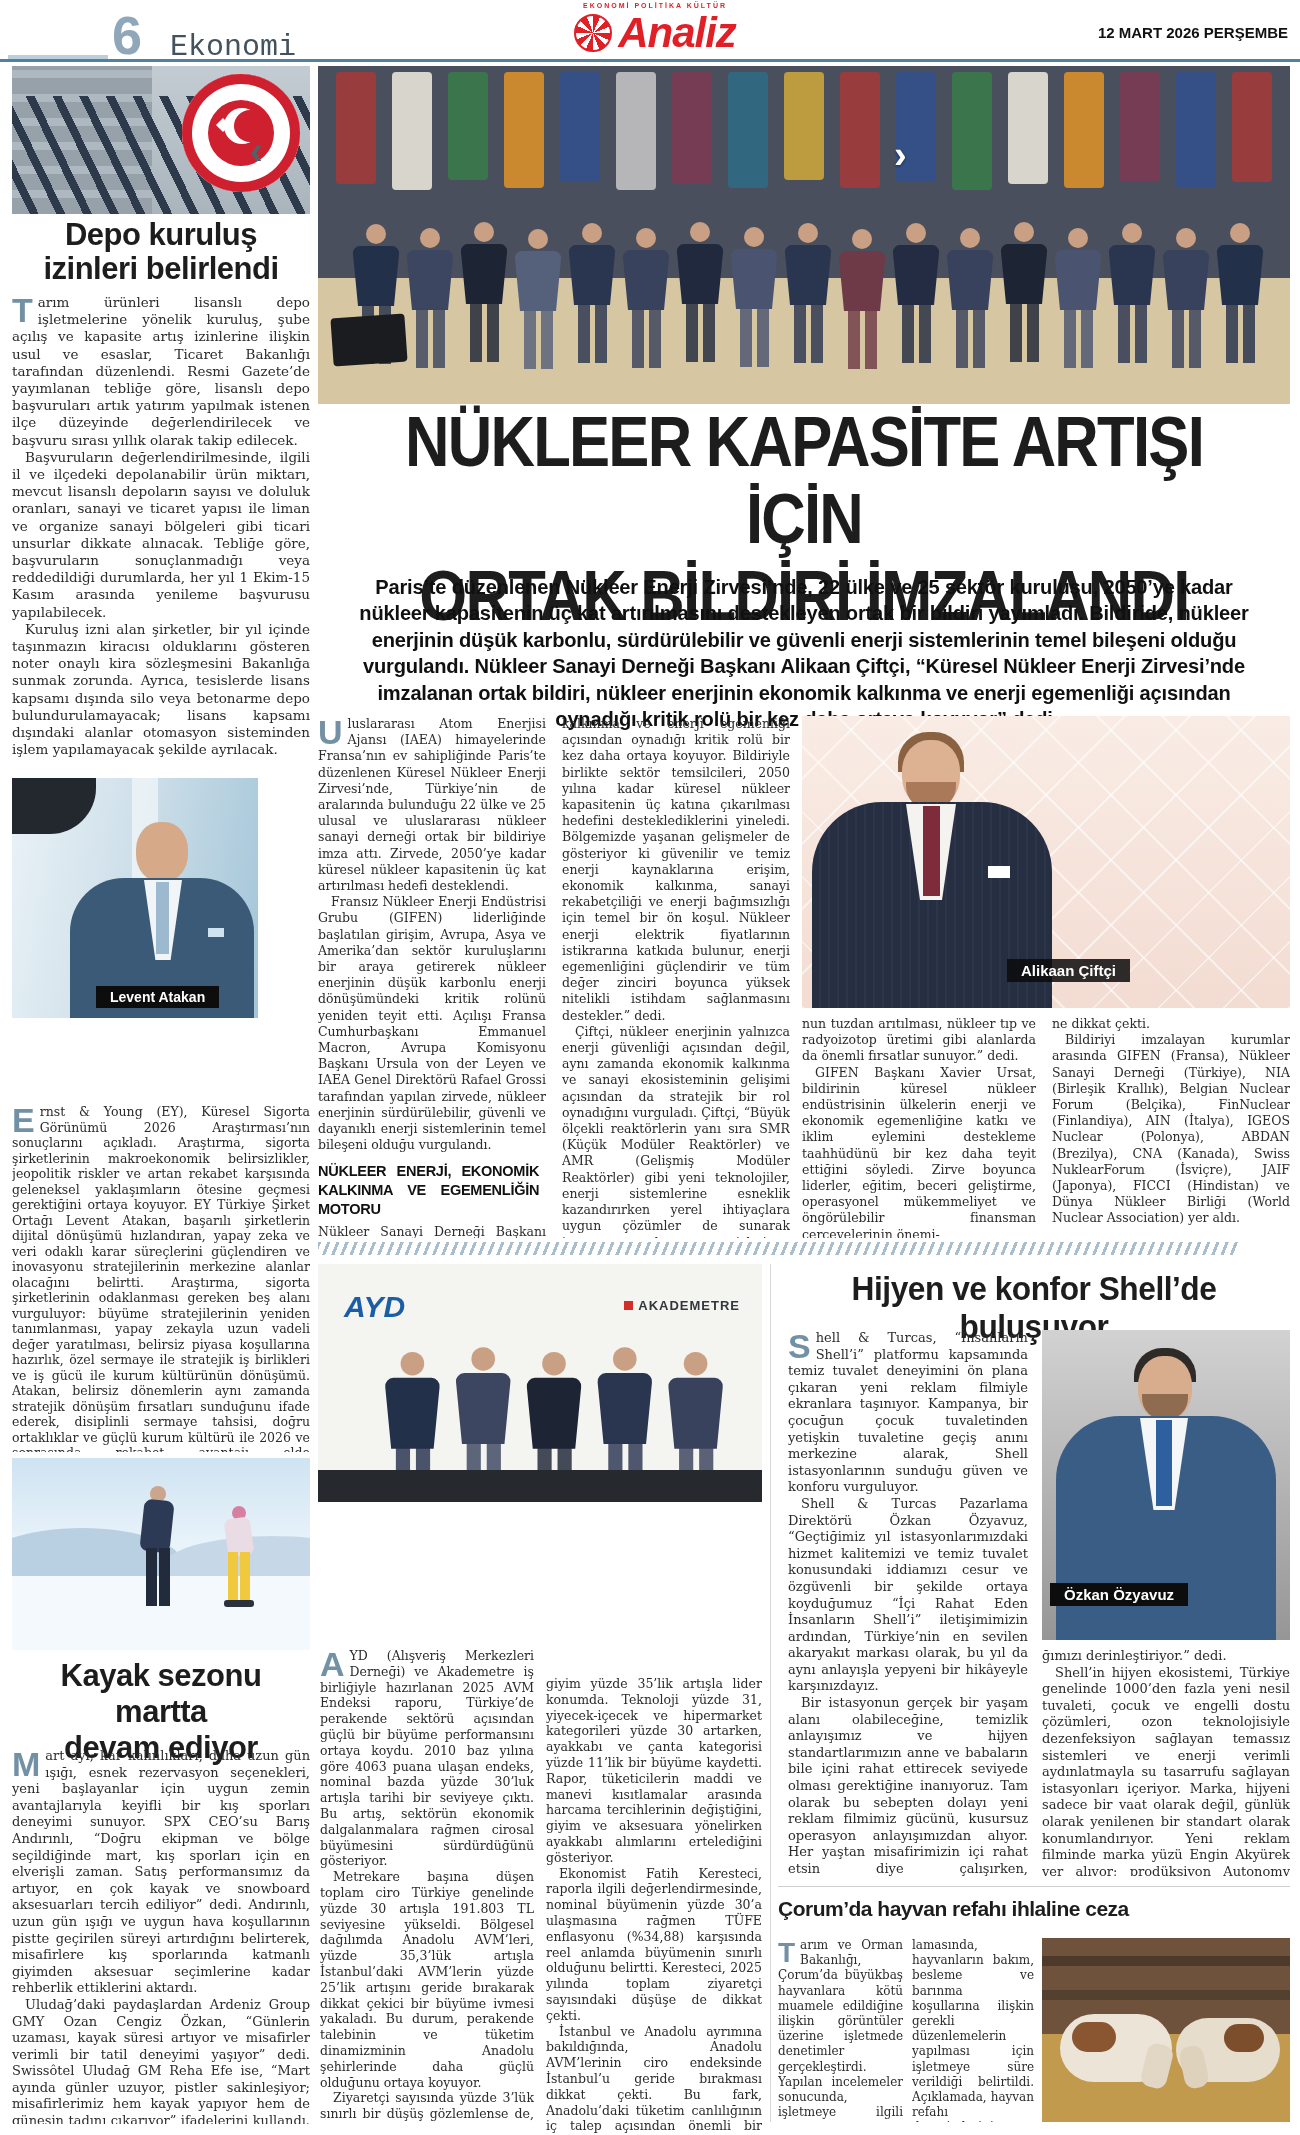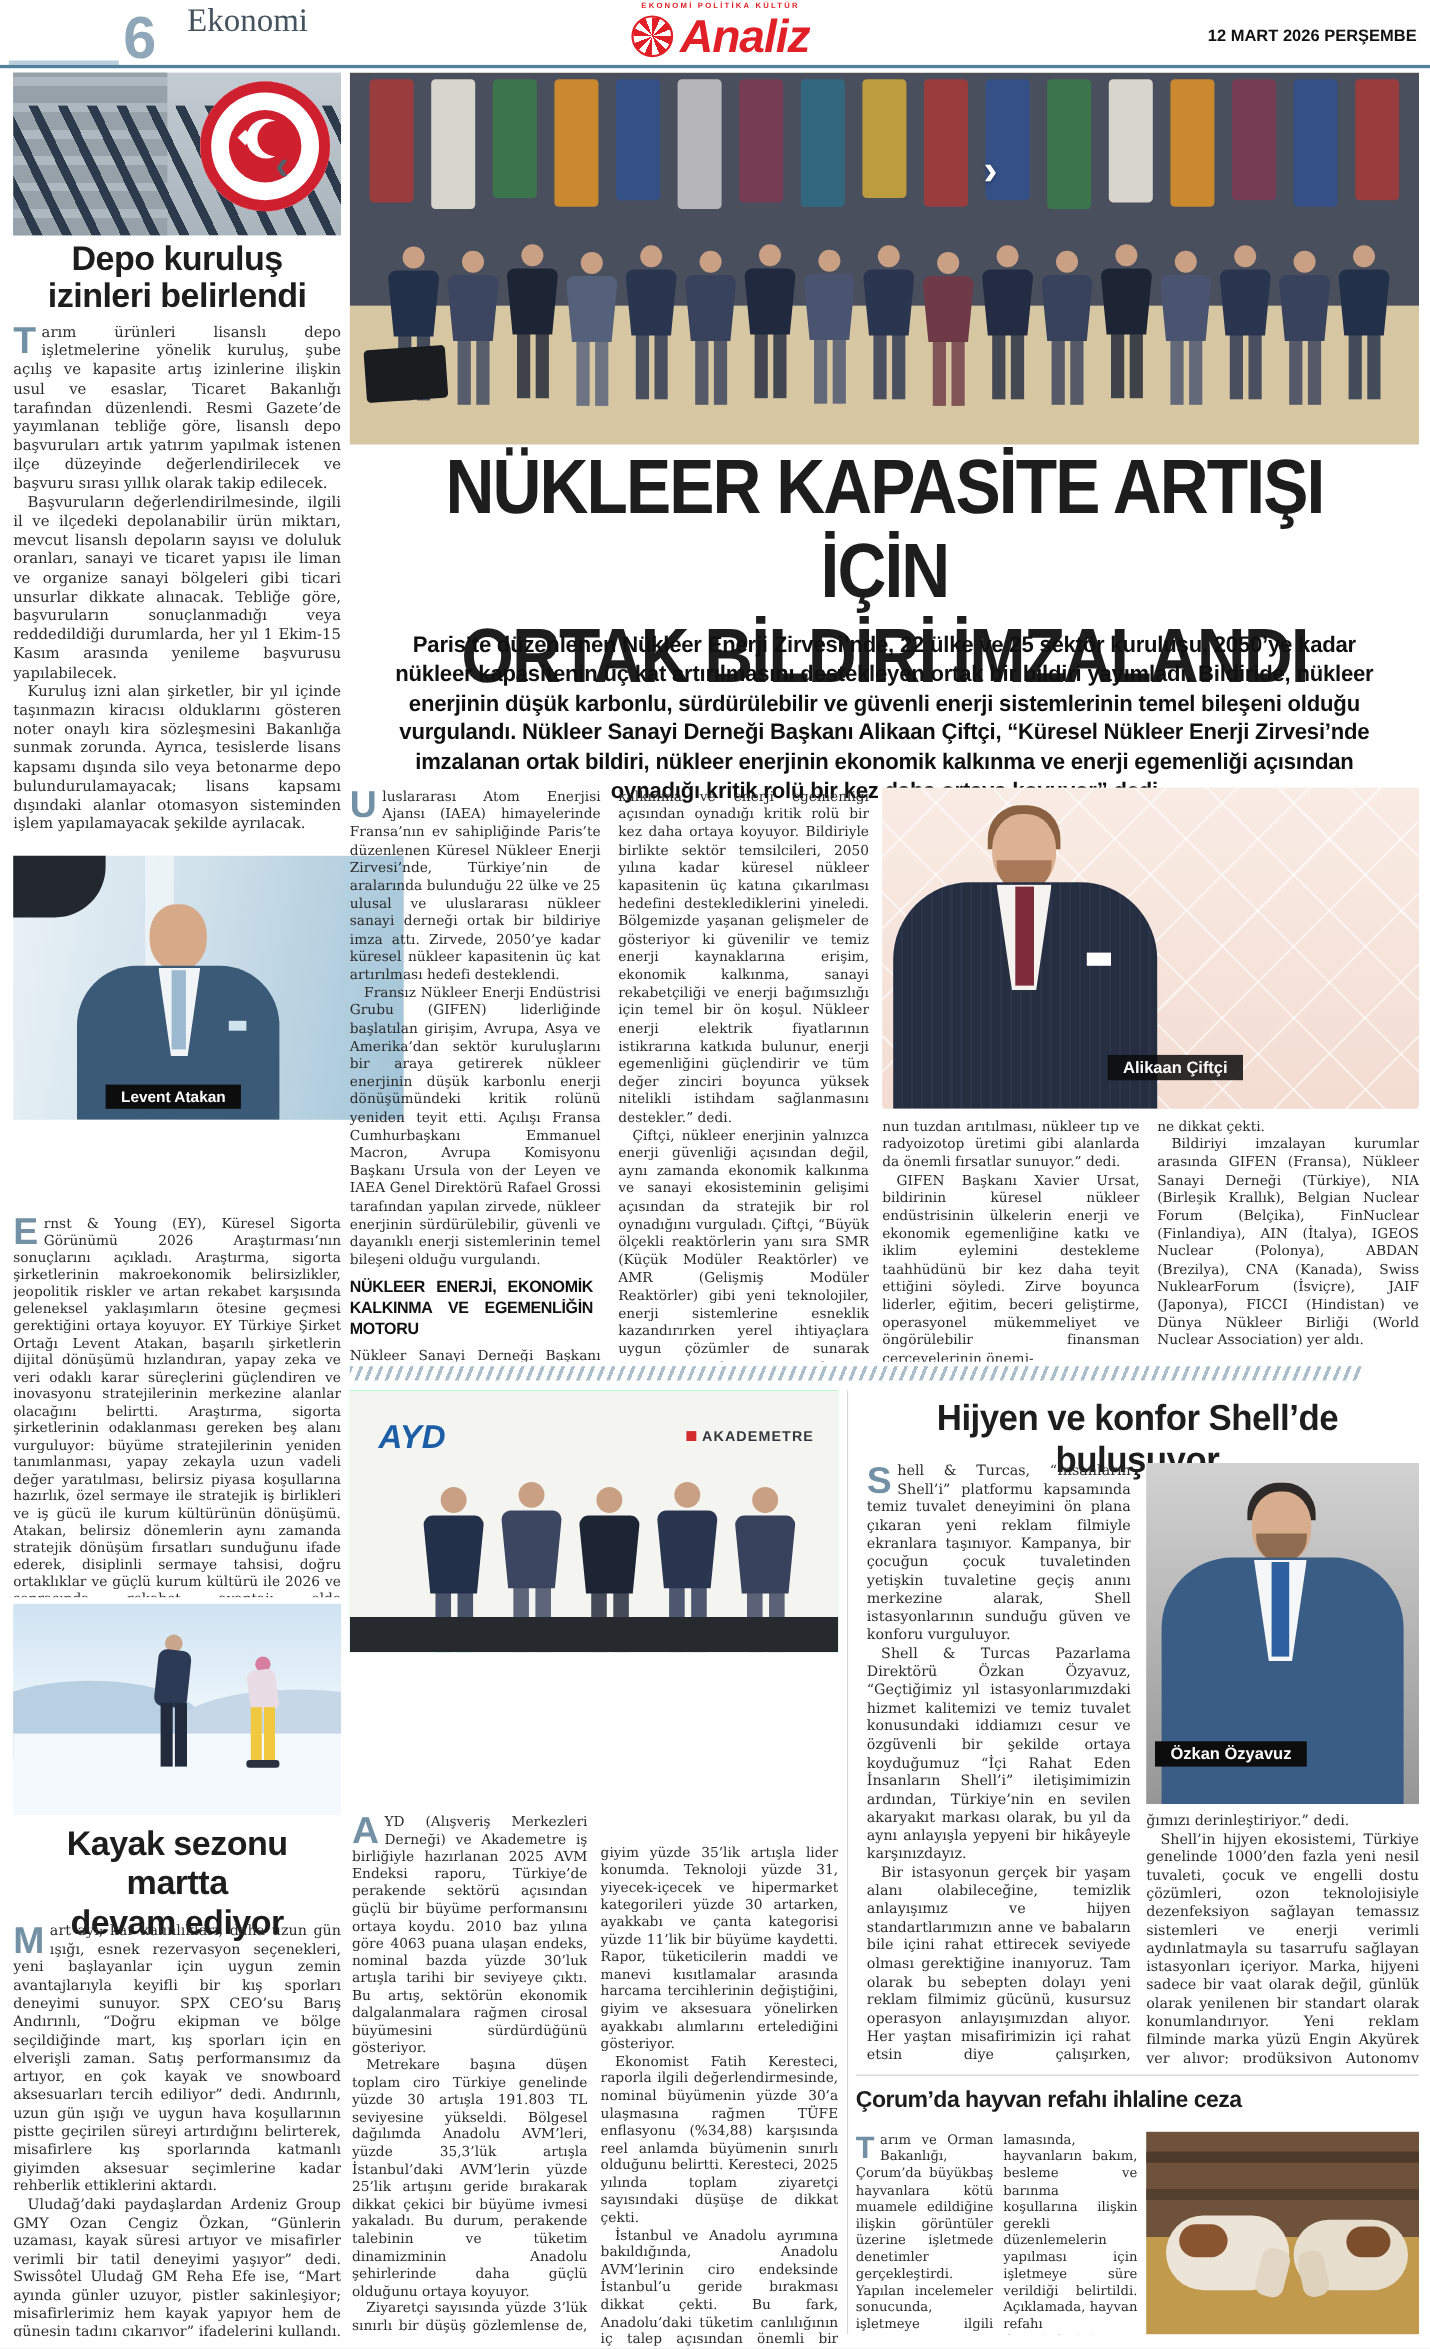--- a/index.html
+++ b/index.html
@@ -1,21 +1,21 @@
 <!DOCTYPE html>
 <html lang="tr"><head>
 <meta charset="utf-8">
 <style>
   html,body{margin:0;padding:0;background:#e8e8e8;}
   .page{position:relative;width:1300px;height:2135px;background:#ffffff;overflow:hidden;
         font-family:"DejaVu Serif",serif;color:#2b2b2b;}
   .abs{position:absolute;}
   
   .pagenum{top:4px;left:112px;font-family:"Liberation Sans",sans-serif;font-size:54px;font-weight:600;color:#8fa7b8;}
-  .section{top:2px;left:170px;font-family:Liberation Serif, serif;font-size:30px;font-weight:400;color:#43525d;}
+  .section{top:30px;left:170px;font-family:Liberation Mono, monospace;font-size:30px;font-weight:400;color:#43525d;}
   .pn-underline{top:55px;left:8px;width:100px;height:4px;background:#b9cfdc;}
   .header-rule{top:59px;left:0;width:1300px;height:3px;background:#53809c;}
   .masthead{top:2px;left:540px;width:230px;text-align:center;}
   .mast-tag{font-family:"Liberation Sans",sans-serif;font-size:7px;font-weight:700;color:#e01f26;letter-spacing:2px;}
   .mast-row{display:flex;align-items:center;justify-content:center;gap:6px;}
   .mast-emblem{width:34px;height:34px;border-radius:50%;
      background:repeating-conic-gradient(#e01f26 0 24deg,#ffffff 24deg 45deg);border:2px solid #e01f26;}
   .mast-text{font-family:"Liberation Sans",sans-serif;font-style:italic;font-weight:700;font-size:42px;color:#e01f26;letter-spacing:-1px;}
   .date{top:24px;right:12px;font-family:"Liberation Sans",sans-serif;font-size:15px;font-weight:700;color:#111;}
   
@@ -85,21 +85,21 @@
   <div class="abs headline" style="left:12px;top:218px;width:298px;font-size:31px;line-height:34px;">
     <div>Depo kuruluş</div>
     <div>izinleri belirlendi</div>
   </div>
   <div class="abs body rail-body" style="left:12px;top:294px;width:298px;height:478px;overflow:hidden;">
     <p class="first"><span class="dc">T</span><span>arım ürünleri lisanslı depo işletmelerine yönelik kuruluş, şube açılış ve kapasite artış izinlerine ilişkin usul ve esaslar, Ticaret Bakanlığı tarafından düzenlendi. Resmi Gazete’de yayımlanan tebliğe göre, lisanslı depo başvuruları artık yatırım yapılmak istenen ilçe düzeyinde değerlendirilecek ve başvuru sırası yıllık olarak takip edilecek.</span></p>
     <p>Başvuruların değerlendirilmesinde, ilgili il ve ilçedeki depolanabilir ürün miktarı, mevcut lisanslı depoların sayısı ve doluluk oranları, sanayi ve ticaret yapısı ile liman ve organize sanayi bölgeleri gibi ticari unsurlar dikkate alınacak. Tebliğe göre, başvuruların sonuçlanmadığı veya reddedildiği durumlarda, her yıl 1 Ekim-15 Kasım arasında yenileme başvurusu yapılabilecek.</p>
     <p>Kuruluş izni alan şirketler, bir yıl içinde taşınmazın kiracısı olduklarını gösteren noter onaylı kira sözleşmesini Bakanlığa sunmak zorunda. Ayrıca, tesislerde lisans kapsamı dışında silo veya betonarme depo bulundurulamayacak; lisans kapsamı dışındaki alanlar otomasyon sisteminden işlem yapılamayacak şekilde ayrılacak.</p>
   </div>
 
-  <div class="ph" style="left:12px;top:778px;width:355px;height:240px;background:linear-gradient(100deg,#eaf2f7 0%,#cfe0ea 45%,#a3c5d8 100%);">
+  <div class="ph" style="left:12px;top:778px;width:246px;height:240px;background:linear-gradient(100deg,#eaf2f7 0%,#cfe0ea 45%,#a3c5d8 100%);">
     <div class="abs" style="left:-12px;top:-8px;width:96px;height:64px;background:#23282e;border-radius:0 0 46px 12px;"></div>
     <div class="abs" style="left:120px;top:0;width:26px;height:240px;background:rgba(255,255,255,.55);"></div>
     <div class="abs" style="left:124px;top:44px;width:52px;height:60px;border-radius:46%;background:#d6a988;"></div>
     <div class="abs" style="left:58px;top:100px;width:184px;height:140px;border-radius:54px 54px 0 0;background:#3a5a77;"></div>
     <div class="abs" style="left:132px;top:102px;width:38px;height:80px;background:#f2f5f7;clip-path:polygon(0 0,100% 0,70% 100%,30% 100%);"></div>
     <div class="abs" style="left:144px;top:104px;width:13px;height:72px;background:#9cb9cf;"></div>
     <div class="abs" style="left:196px;top:150px;width:16px;height:9px;background:#cfe3ef;"></div>
     <div class="caption" style="left:84px;bottom:10px;">Levent Atakan</div>
   </div>
   <div class="abs body" style="left:12px;top:1104px;width:298px;height:348px;overflow:hidden;font-size:12.5px;line-height:15.5px;">

